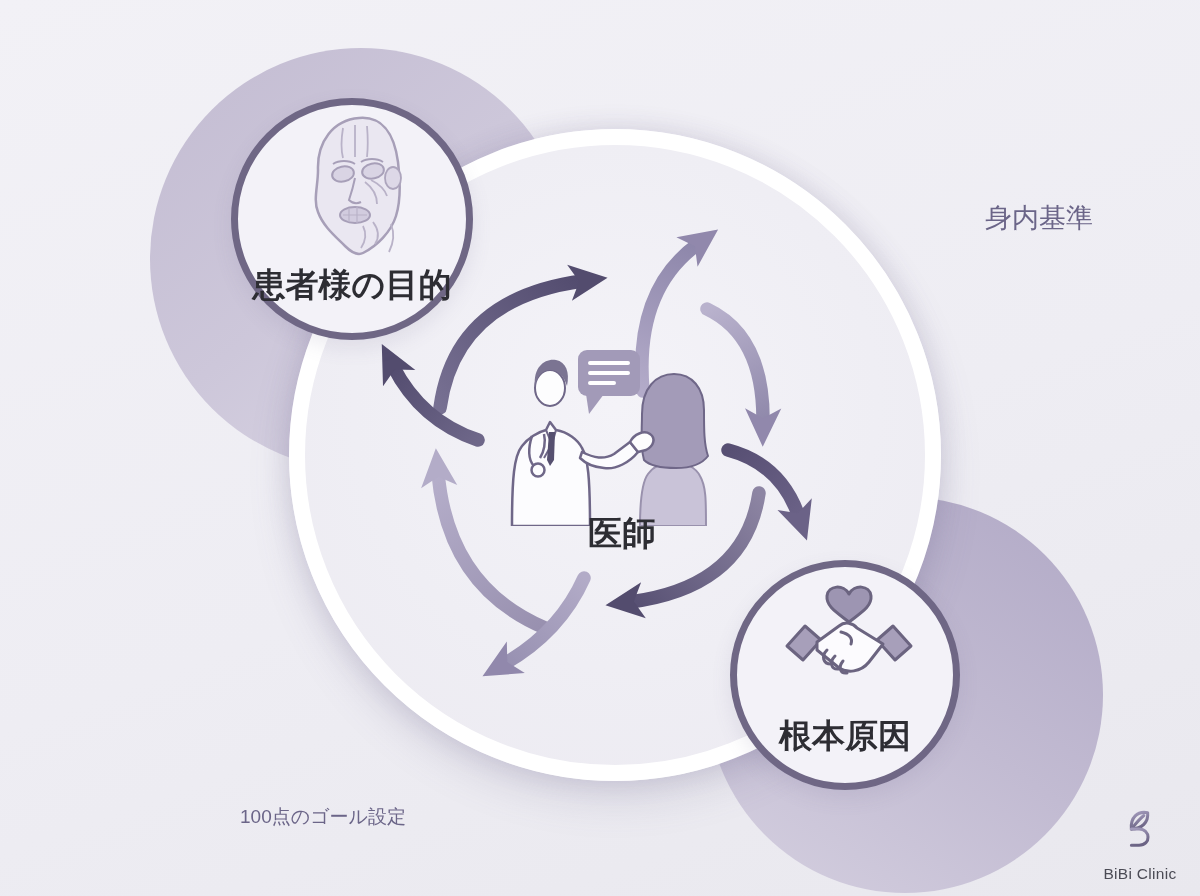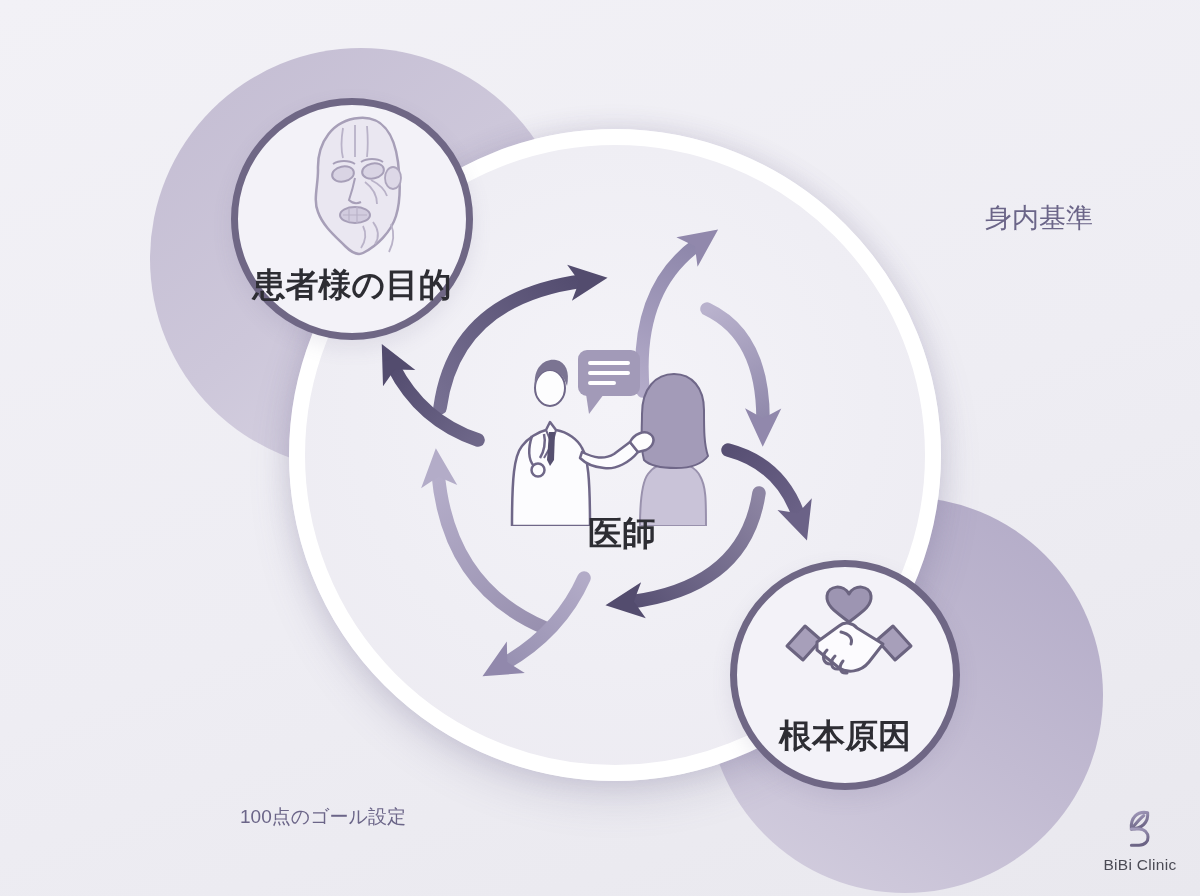--- a/index.html
+++ b/index.html
@@ -31,21 +31,21 @@
   .node-family .node-label{top:147px;font-size:33px;}
   .node-icon{position:absolute;}
   .side-label{position:absolute;color:#6b6588;font-weight:500;}
   .lbl-evidence{left:30px;top:177px;width:182px;text-align:right;font-size:26px;line-height:39px;}
   .lbl-purpose{left:985px;top:200px;font-size:27px;}
   .lbl-goal{left:230px;top:804px;font-size:19px;margin-left:10px;}
   .center-ill{position:absolute;left:494px;top:348px;}
   .center-label{position:absolute;left:510px;top:511px;width:224px;text-align:center;
     font-size:34px;font-weight:bold;color:#2d2d33;}
   .logo{position:absolute;left:1088px;top:806px;width:104px;display:flex;
-    flex-direction:column;align-items:center;gap:6px;}
+    flex-direction:column;align-items:center;gap:15px;}
   .logo-text{font-size:15.5px;color:#4b4b55;letter-spacing:0.3px;}
 </style>
 </head>
 <body>
 
 <div class="stage">
 
   <div class="blob blob-tl"></div>
   <div class="blob blob-br"></div>
   <div class="ring"></div>

